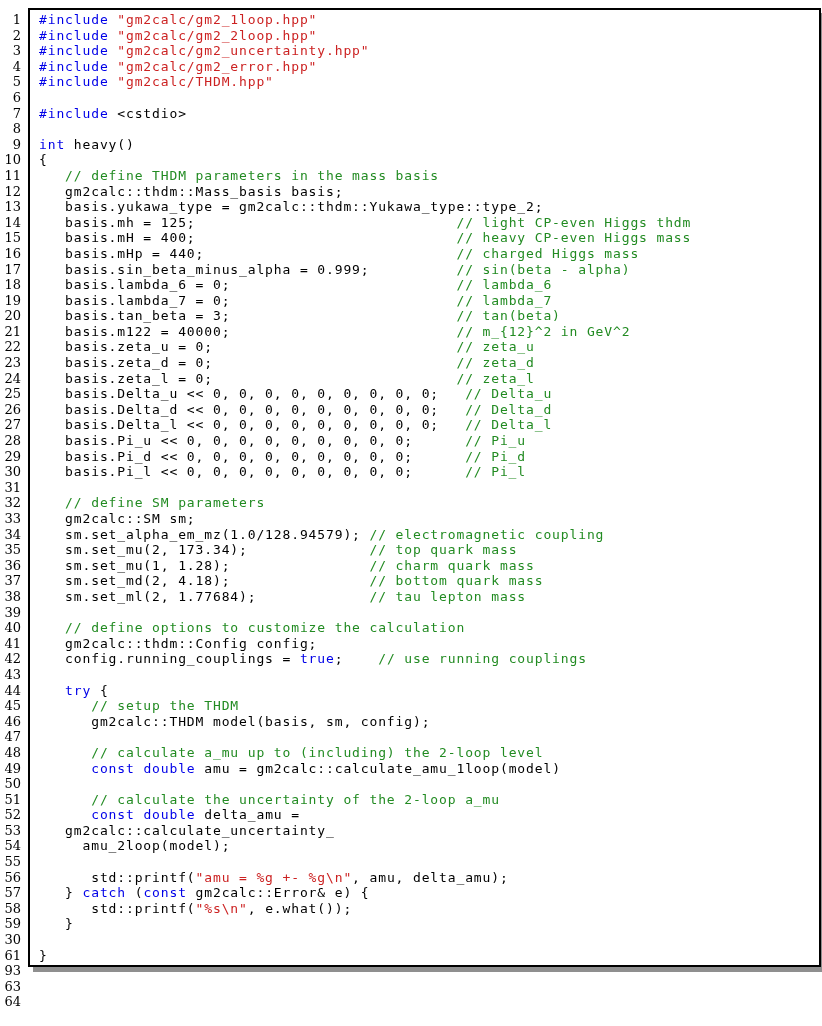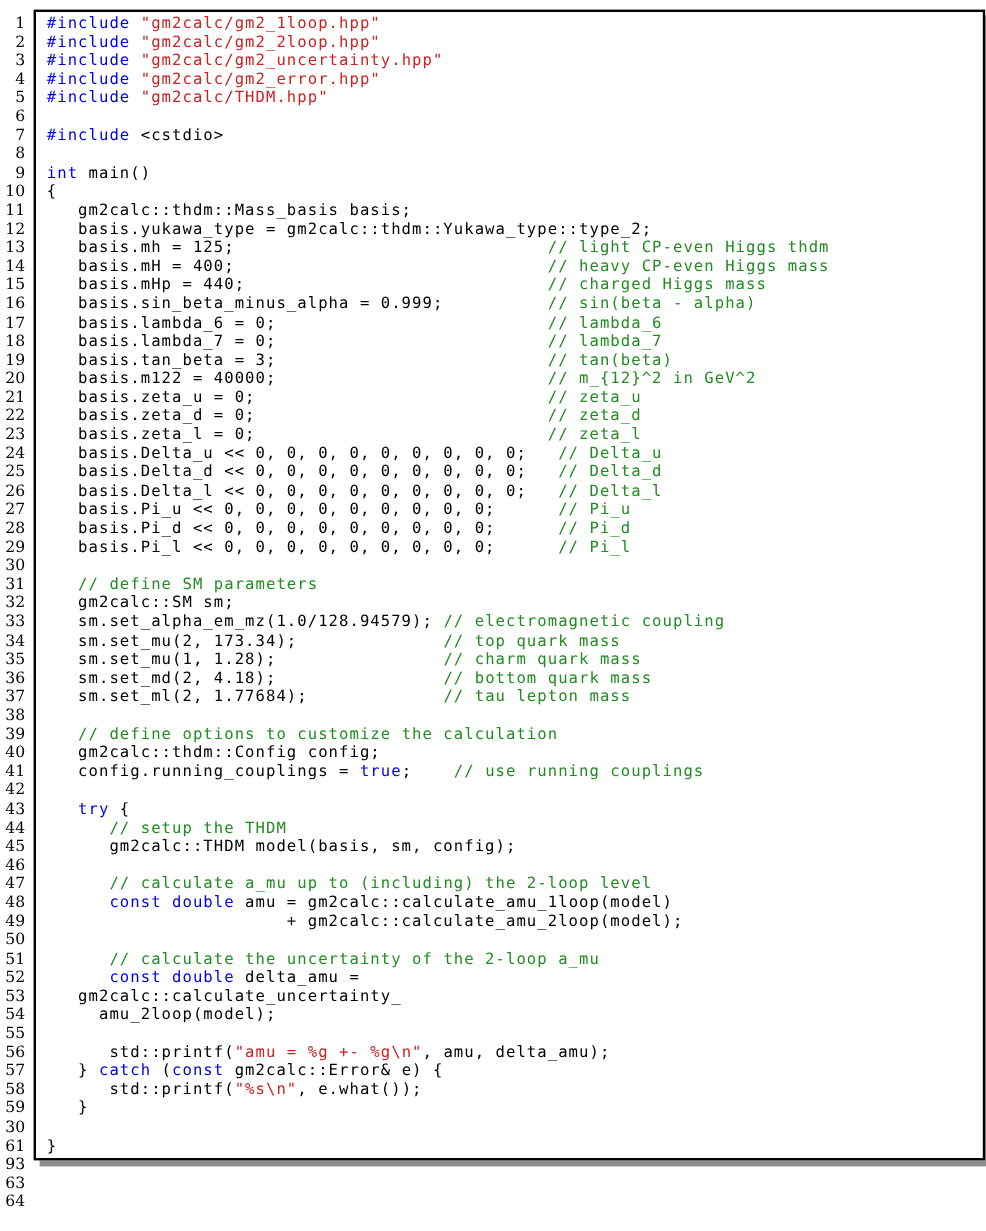--- a/index.html
+++ b/index.html
@@ -131,22 +131,23 @@
 <div class="codebox" style="border-color: rgb(0, 0, 0); background: rgb(255, 255, 255); box-shadow: rgb(143, 143, 143) 5px 5px 0px 0px;">
   <div class="code">
       <div class="line"><span class="tok-k">#include</span><span class="tok-p"> </span><span class="tok-s">"gm2calc/gm2_1loop.hpp"</span></div>
       <div class="line"><span class="tok-k">#include</span><span class="tok-p"> </span><span class="tok-s">"gm2calc/gm2_2loop.hpp"</span></div>
       <div class="line"><span class="tok-k">#include</span><span class="tok-p"> </span><span class="tok-s">"gm2calc/gm2_uncertainty.hpp"</span></div>
       <div class="line"><span class="tok-k">#include</span><span class="tok-p"> </span><span class="tok-s">"gm2calc/gm2_error.hpp"</span></div>
       <div class="line"><span class="tok-k">#include</span><span class="tok-p"> </span><span class="tok-s">"gm2calc/THDM.hpp"</span></div>
       <div class="line"></div>
       <div class="line"><span class="tok-k">#include</span><span class="tok-p"> &lt;cstdio&gt;</span></div>
       <div class="line"></div>
-      <div class="line"><span class="tok-k">int</span><span class="tok-p"> main()</span></div>
+      <div class="line"><span class="tok-k">int</span><span class="tok-p"> heavy()</span></div>
       <div class="line"><span class="tok-p">{</span></div>
+      <div class="line"><span class="tok-p">   </span><span class="tok-c">// define THDM parameters in the mass basis</span></div>
       <div class="line"><span class="tok-p">   gm2calc::thdm::Mass_basis basis;</span></div>
       <div class="line"><span class="tok-p">   basis.yukawa_type = gm2calc::thdm::Yukawa_type::type_2;</span></div>
       <div class="line"><span class="tok-p">   basis.mh = 125;                              </span><span class="tok-c">// light CP-even Higgs thdm</span></div>
       <div class="line"><span class="tok-p">   basis.mH = 400;                              </span><span class="tok-c">// heavy CP-even Higgs mass</span></div>
       <div class="line"><span class="tok-p">   basis.mHp = 440;                             </span><span class="tok-c">// charged Higgs mass</span></div>
       <div class="line"><span class="tok-p">   basis.sin_beta_minus_alpha = 0.999;          </span><span class="tok-c">// sin(beta - alpha)</span></div>
       <div class="line"><span class="tok-p">   basis.lambda_6 = 0;                          </span><span class="tok-c">// lambda_6</span></div>
       <div class="line"><span class="tok-p">   basis.lambda_7 = 0;                          </span><span class="tok-c">// lambda_7</span></div>
       <div class="line"><span class="tok-p">   basis.tan_beta = 3;                          </span><span class="tok-c">// tan(beta)</span></div>
       <div class="line"><span class="tok-p">   basis.m122 = 40000;                          </span><span class="tok-c">// m_{12}^2 in GeV^2</span></div>
@@ -171,21 +172,20 @@
       <div class="line"><span class="tok-p">   </span><span class="tok-c">// define options to customize the calculation</span></div>
       <div class="line"><span class="tok-p">   gm2calc::thdm::Config config;</span></div>
       <div class="line"><span class="tok-p">   config.running_couplings = </span><span class="tok-k">true</span><span class="tok-p">;    </span><span class="tok-c">// use running couplings</span></div>
       <div class="line"></div>
       <div class="line"><span class="tok-p">   </span><span class="tok-k">try</span><span class="tok-p"> {</span></div>
       <div class="line"><span class="tok-p">      </span><span class="tok-c">// setup the THDM</span></div>
       <div class="line"><span class="tok-p">      gm2calc::THDM model(basis, sm, config);</span></div>
       <div class="line"></div>
       <div class="line"><span class="tok-p">      </span><span class="tok-c">// calculate a_mu up to (including) the 2-loop level</span></div>
       <div class="line"><span class="tok-p">      </span><span class="tok-k">const</span><span class="tok-p"> </span><span class="tok-k">double</span><span class="tok-p"> amu = gm2calc::calculate_amu_1loop(model)</span></div>
-      <div class="line"><span class="tok-p">                       + gm2calc::calculate_amu_2loop(model);</span></div>
       <div class="line"></div>
       <div class="line"><span class="tok-p">      </span><span class="tok-c">// calculate the uncertainty of the 2-loop a_mu</span></div>
       <div class="line"><span class="tok-p">      </span><span class="tok-k">const</span><span class="tok-p"> </span><span class="tok-k">double</span><span class="tok-p"> delta_amu =</span></div>
       <div class="line"><span class="tok-p">   gm2calc::calculate_uncertainty_</span></div>
       <div class="line"><span class="tok-p">     amu_2loop(model);</span></div>
       <div class="line"></div>
       <div class="line"><span class="tok-p">      std::printf(</span><span class="tok-s">"amu = %g +- %g\n"</span><span class="tok-p">, amu, delta_amu);</span></div>
       <div class="line"><span class="tok-p">   } </span><span class="tok-k">catch</span><span class="tok-p"> (</span><span class="tok-k">const</span><span class="tok-p"> gm2calc::Error&amp; e) {</span></div>
       <div class="line"><span class="tok-p">      std::printf(</span><span class="tok-s">"%s\n"</span><span class="tok-p">, e.what());</span></div>
       <div class="line"><span class="tok-p">   }</span></div>

